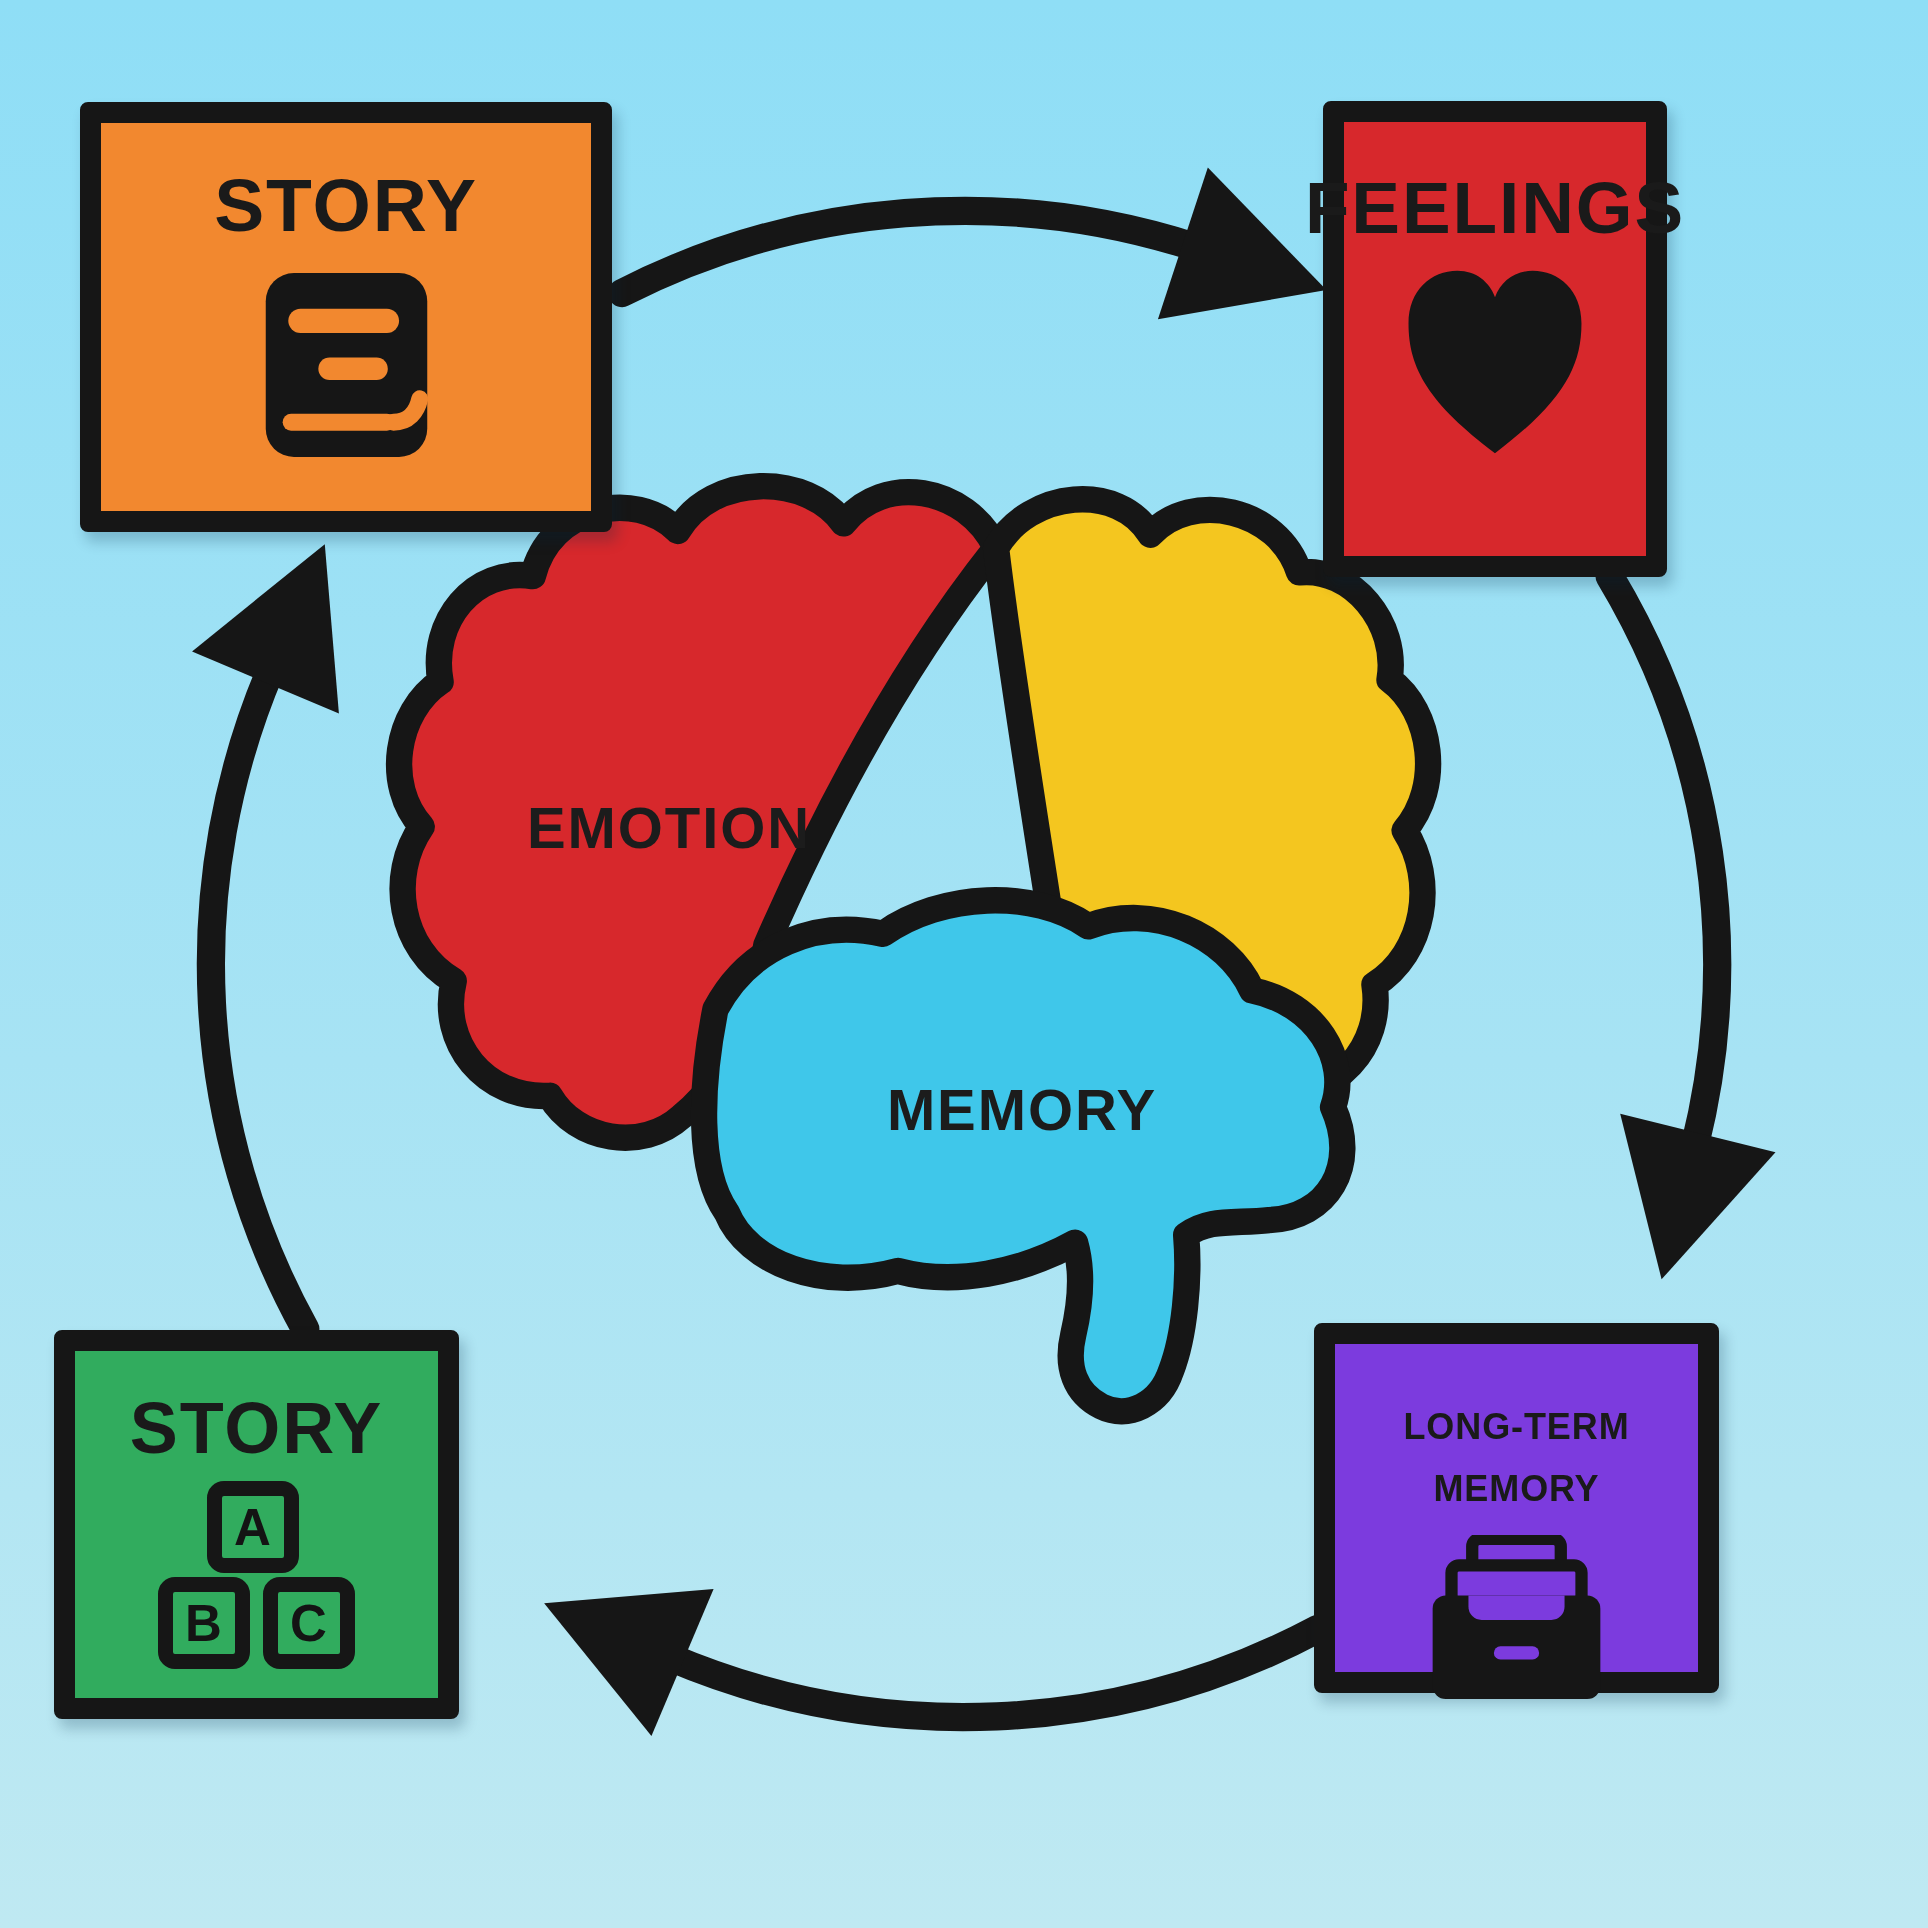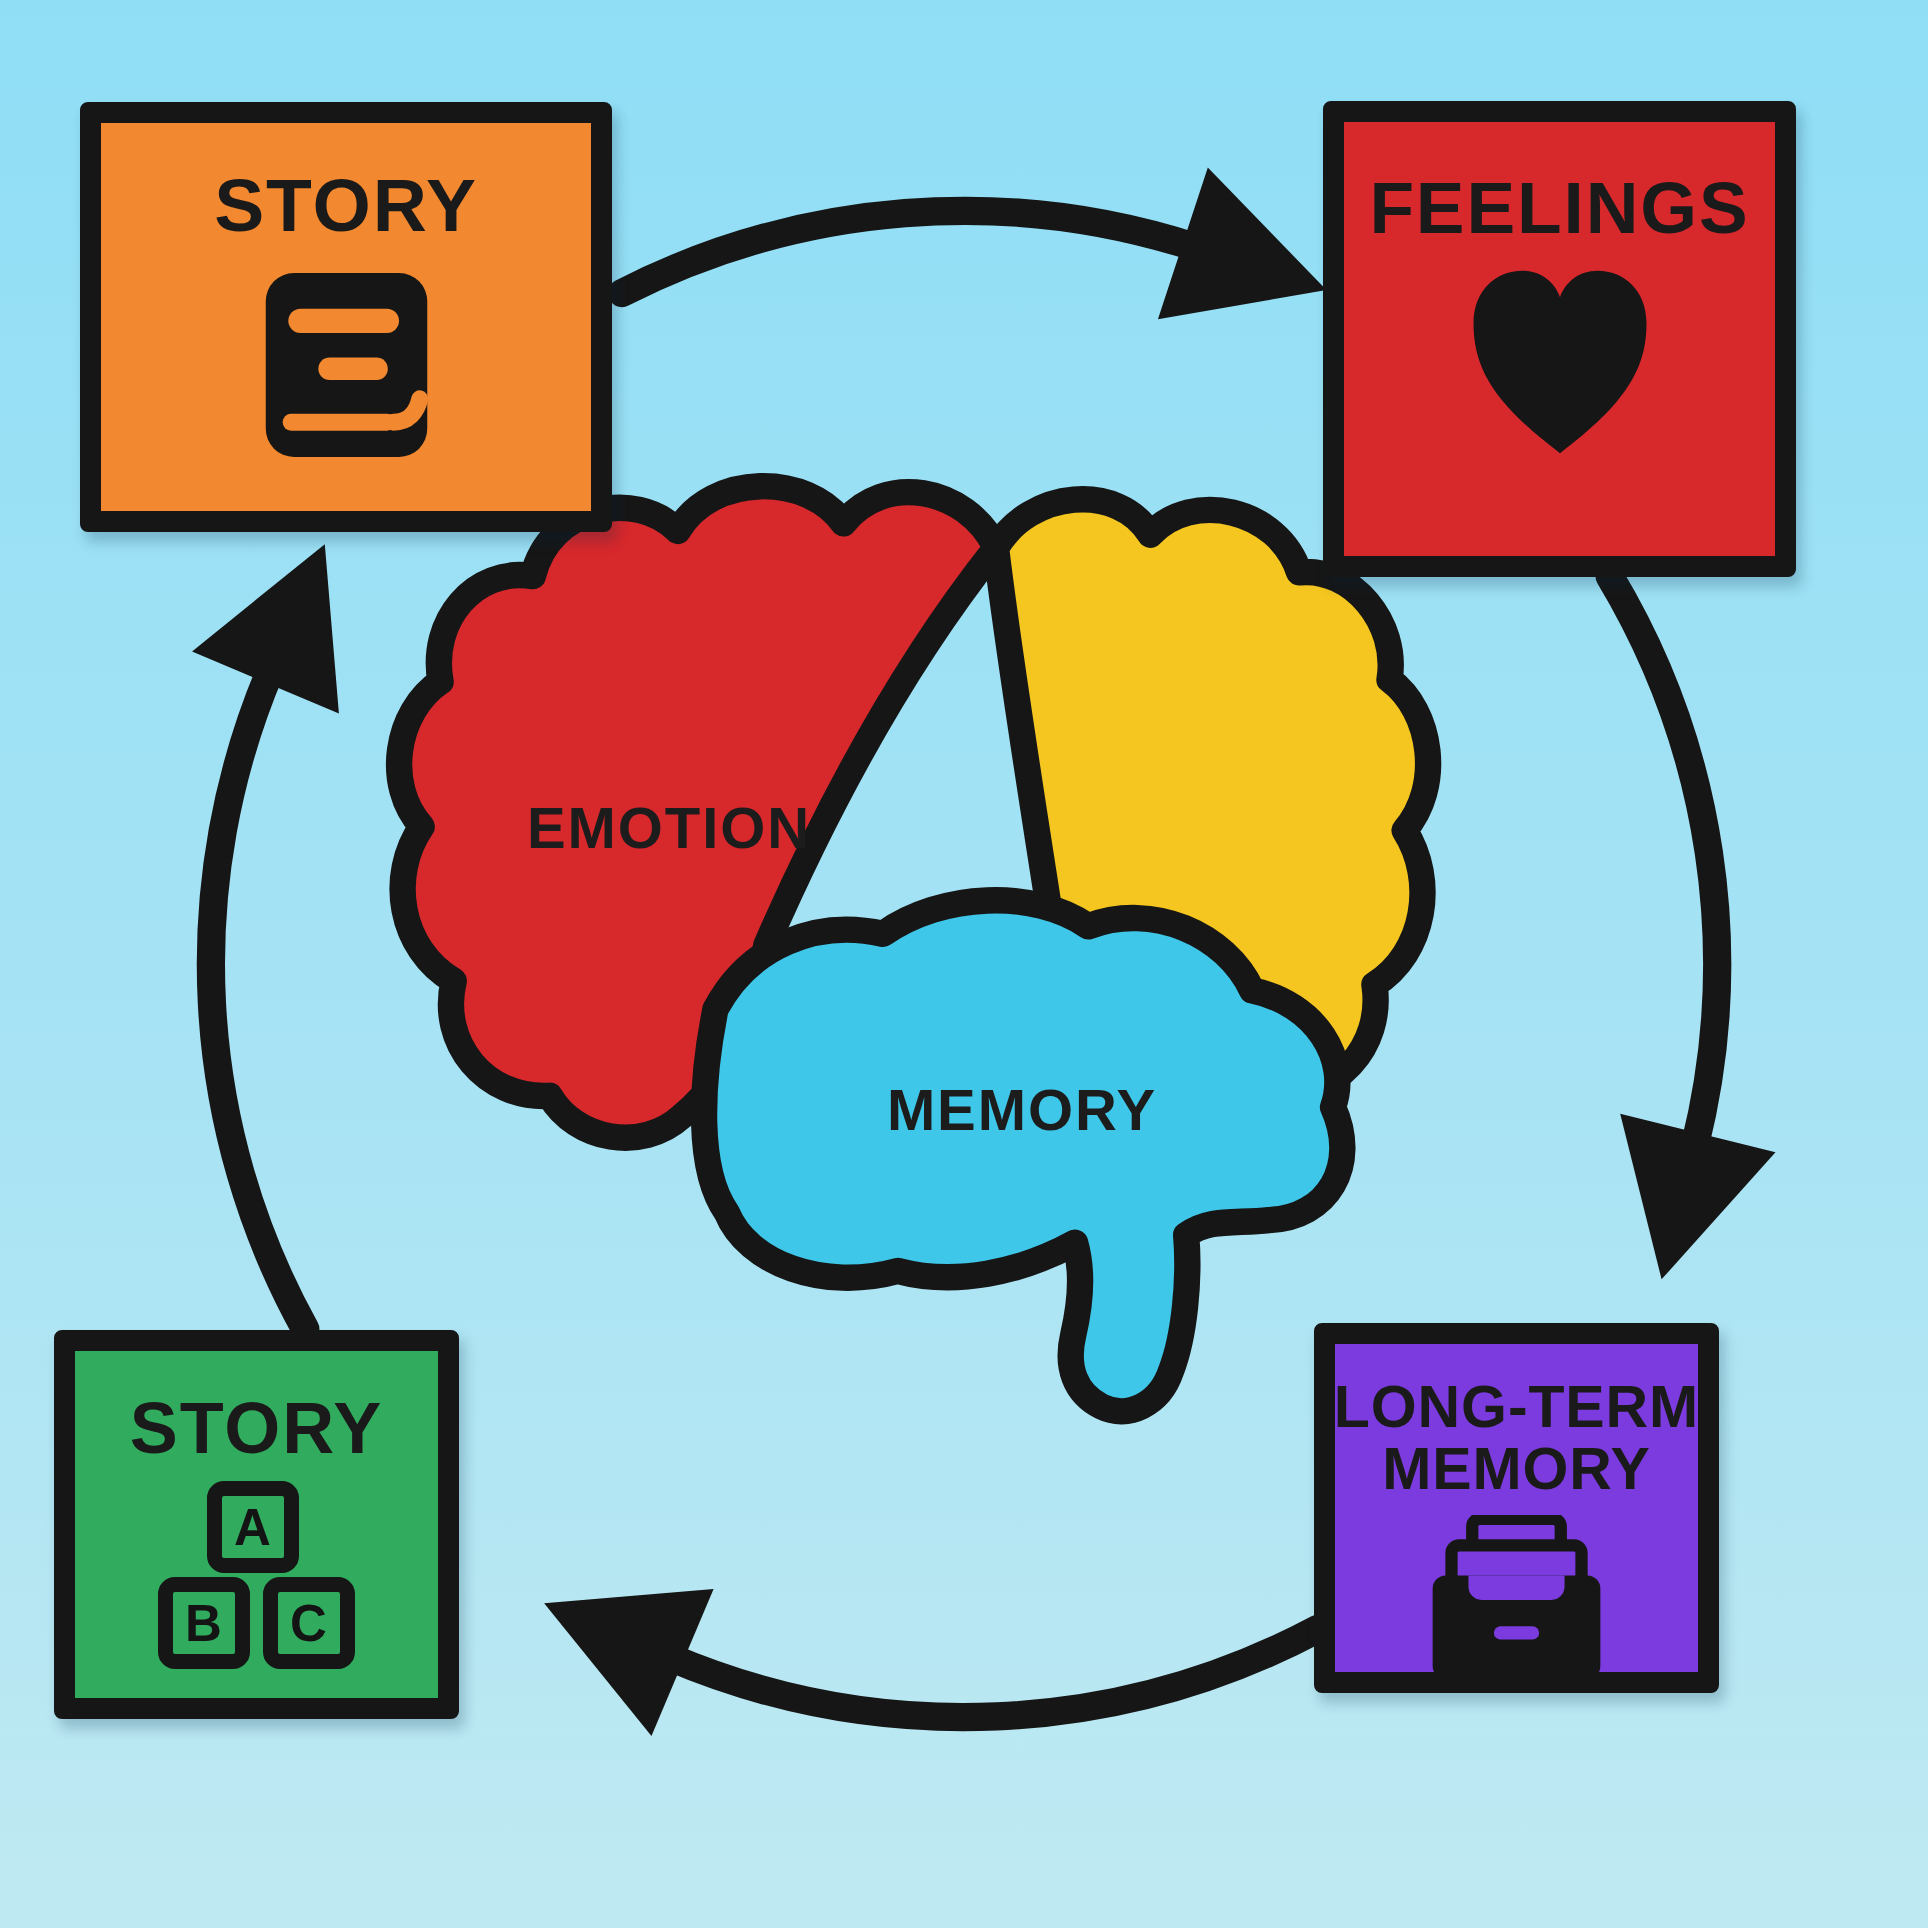--- a/index.html
+++ b/index.html
@@ -14,24 +14,24 @@
     border:21px solid var(--ink,#161616);border-radius:8px;
     display:flex;flex-direction:column;align-items:center;
     box-shadow:5.6px 9.4px 13px rgba(0,40,70,.22);
   }
   .node-label{
     font-weight:bold;color:#1a1a1a;letter-spacing:1.9px;white-space:nowrap;
     text-align:center;line-height:1.0;
   }
   .story{left:80px;top:102px;width:532px;height:430px;background:var(--orange,#F2882F);padding-top:45px;}
   .story .node-label{font-size:75px;}
-  .feelings{left:1323px;top:101px;width:473px;height:476px;background:var(--red,#D7282C);padding-top:49px;}
+  .feelings{left:1323px;top:101px;width:344px;height:476px;background:var(--red,#D7282C);padding-top:49px;}
   .feelings .node-label{font-size:73px;}
   .ltm{left:1314px;top:1323px;width:405px;height:370px;background:var(--purple,#7C3BDE);padding-top:32px;}
-  .ltm .node-label{font-size:59px;line-height:62px;letter-spacing:0.9px;}
+  .ltm .node-label{font-size:36px;line-height:62px;letter-spacing:0.9px;margin-top:20px;}
   .words{left:54px;top:1330px;width:405px;height:389px;background:var(--green,#31AC5E);padding-top:41px;}
   .words .node-label{font-size:72px;}
   .icon-wrap{display:flex;align-items:center;justify-content:center;}
   .story .icon-wrap{margin-top:28px;}
   .feelings .icon-wrap{margin-top:22.6px;}
   .ltm .icon-wrap{margin-top:15px;}
   .blocks{position:relative;width:198px;height:188px;margin-top:17px;}
   .block{
     position:absolute;width:92px;height:92px;box-sizing:border-box;
     border:15px solid var(--ink,#161616);border-radius:17px;

